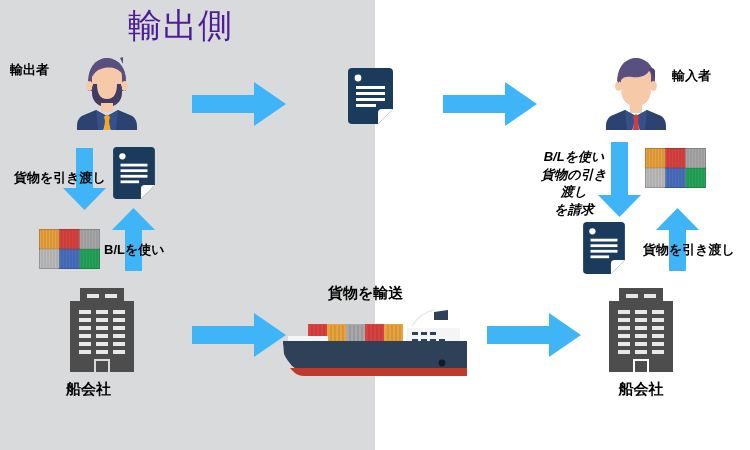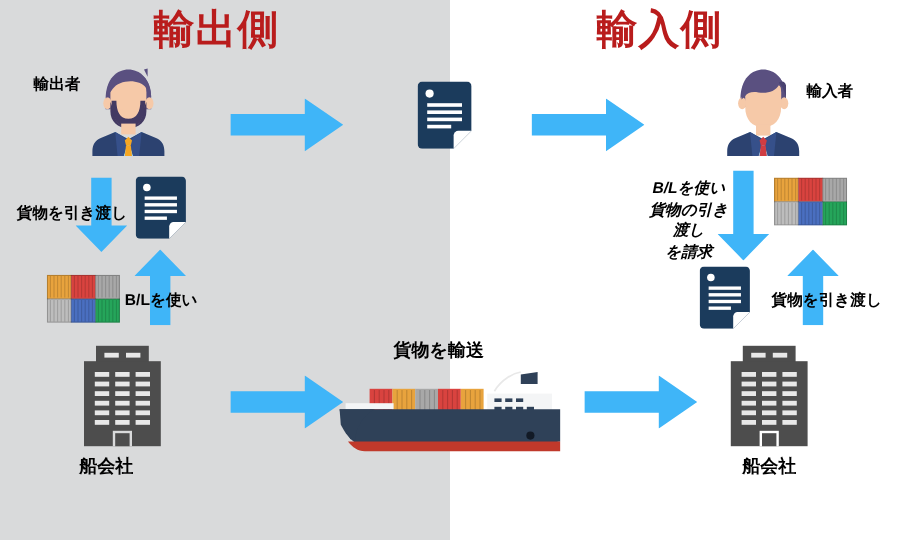--- a/index.html
+++ b/index.html
@@ -25,22 +25,22 @@
   .bg-right {
     position: absolute;
     left: 375px; top: 0;
     width: 375px; height: 450px;
     background: #ffffff;
   }
   .abs { position: absolute; }
 
   .side-title {
     font-size: 34px;
-    font-weight: bold;
-    color: #b91c1c;
+    font-weight: normal;
+    color: #4c1d95;
     letter-spacing: 1px;
     white-space: nowrap;
     line-height: 1;
   }
   .lbl {
     font-size: 13px;
     font-weight: bold;
     color: #000000;
     white-space: nowrap;
     line-height: 1.25;
@@ -69,21 +69,20 @@
 </style>
 </head>
 <body>
 
 <div id="stage">
 
   <div class="bg-left abs"></div>
   <div class="bg-right abs"></div>
 
   <div class="abs side-title" style="left:128px; top:8px;">輸出側</div>
-  <div class="abs side-title" style="left:497px; top:8px;">輸入側</div>
 
   <div class="person abs" style="left:76px; top:55px;">
     <svg width="62" height="75" viewBox="0 0 62 75">
 
       <path d="M12 28 C12 10 22 3 31 3 C40 3 50 10 50 28 L50 36 L12 36 Z" fill="#5a5080"></path>
 
       <ellipse cx="13.5" cy="31" rx="3.4" ry="5" fill="#f6c9a8"></ellipse>
       <ellipse cx="48.5" cy="31" rx="3.4" ry="5" fill="#f6c9a8"></ellipse>
 
       <path d="M16 22 C16 13 22 8 31 8 C40 8 46 13 46 22 L46 34 C46 44 40 50 31 50 C22 50 16 44 16 34 Z" fill="#f6c9a8"></path>
@@ -103,21 +102,21 @@
 
       <path d="M20 55 L8 60 C3 62 1 66 1 71 L1 75 L27 75 L31 61 Z" fill="#2c4270"></path>
       <path d="M42 55 L54 60 C59 62 61 66 61 71 L61 75 L35 75 L31 61 Z" fill="#2c4270"></path>
       <path d="M20 55 L31 62 L27 75 L22 75 Z" fill="#36508a"></path>
       <path d="M42 55 L31 62 L35 75 L40 75 Z" fill="#36508a"></path>
 
       <path d="M31 59 L34 62 L33 66 L29 66 L28 62 Z" fill="#f5a623"></path>
       <path d="M29 66 L33 66 L34 75 L28 75 Z" fill="#f5a623"></path>
     </svg>
   </div>
-  <div class="abs lbl" style="left:28px; top:62px;">輸出者</div>
+  <div class="abs lbl" style="left:10px; top:62px;">輸出者</div>
 
   <div class="arrow abs" style="left:192px; top:82px;">
     <svg width="94" height="44" viewBox="0 0 94 44">
       <path d="M0 13 L62 13 L62 0 L94 22 L62 44 L62 31 L0 31 Z" fill="#3fb5f8"></path>
     </svg>
   </div>
 
   <div class="doc abs" style="left:348px; top:68px;">
     <svg width="45" height="56" viewBox="0 0 45 56">
       <path d="M4 0 L41 0 A4 4 0 0 1 45 4 L45 41 L30 56 L4 56 A4 4 0 0 1 0 52 L0 4 A4 4 0 0 1 4 0 Z" fill="#1b3b5c"></path>

